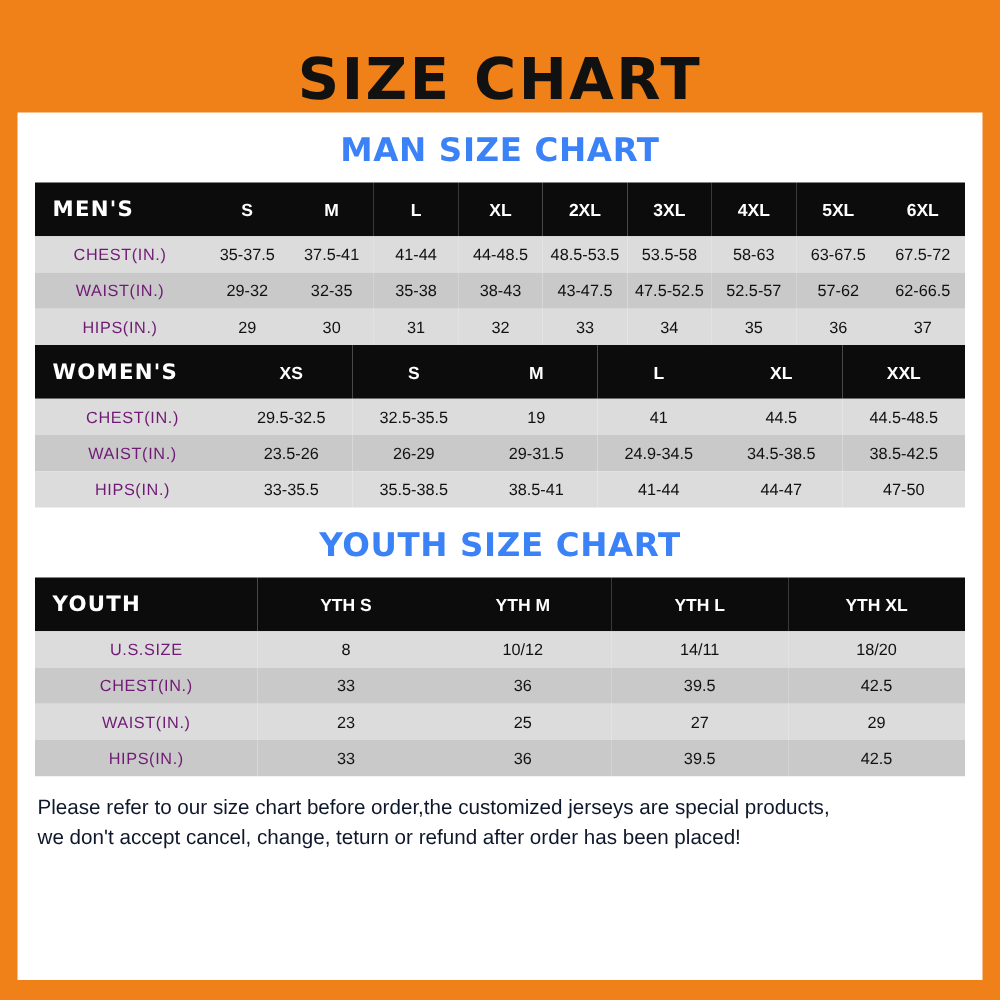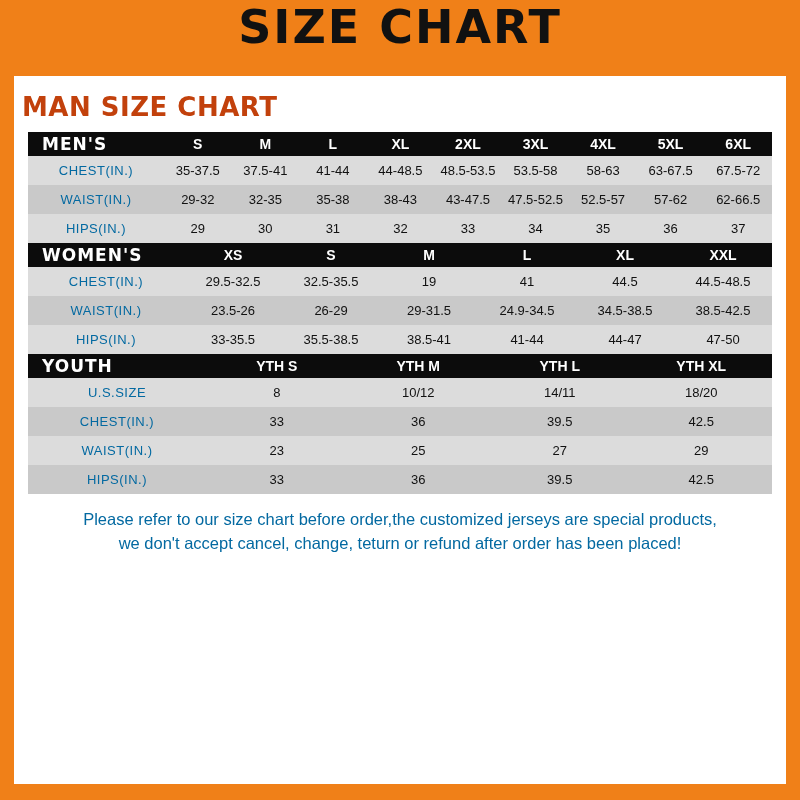--- a/index.html
+++ b/index.html
@@ -17,43 +17,44 @@
     position: relative;
     width: 800px;
     height: 800px;
     background: #fff;
     box-sizing: border-box;
     border-left: 14px solid #f08018;
     border-right: 14px solid #f08018;
     border-bottom: 16px solid #f08018;
   }
   .banner {
-    height: 76px;
+    height: 90px;
     background: #f08018;
     display: flex;
-    align-items: flex-start;
+    align-items: flex-end;
     justify-content: center;
     margin: 0 -14px;
   }
   .banner-title {
     font-family: "DejaVu Sans", sans-serif;
     font-weight: bold;
     font-size: 46px;
     letter-spacing: 2px;
     color: #111;
   }
   .content {
     padding: 0 8px;
   }
   .section-title {
+    text-align: center;
     font-family: "DejaVu Sans", sans-serif;
     font-weight: bold;
     font-size: 26px;
     letter-spacing: 0.5px;
-    color: #c2410c;
+    color: #3b82f6;
     margin: 16px 0 10px 0;
   }
   table.size-table {
     border-collapse: collapse;
     width: 744px;
     margin: 0 auto;
     table-layout: fixed;
   }
   table.size-table th,
   table.size-table td {
@@ -61,51 +62,51 @@
     font-size: 13px;
     color: #111;
     padding: 0;
     height: 29px;
     font-family: "Liberation Sans", sans-serif;
     white-space: nowrap;
   }
   table.size-table thead th {
     background: #0c0c0c;
     color: #ffffff;
-    height: 24px;
+    height: 43px;
     font-size: 14px;
   }
   table.size-table thead th.rowlabel {
     text-align: left;
     padding-left: 14px;
     font-family: "DejaVu Sans", sans-serif;
     font-weight: bold;
     font-size: 17px;
     letter-spacing: 1px;
   }
   table.size-table tbody tr.light td {
     background: #dcdcdc;
   }
   table.size-table tbody tr.dark td {
     background: #c9c9c9;
   }
   table.size-table tbody td.rowlabel {
     font-size: 13px;
     letter-spacing: 0.5px;
-    color: #0369a1;
+    color: #701a75;
   }
   
   .men col.c0 { width: 136px; }
   .women col.c0 { width: 156px; }
   .youth col.c0 { width: 178px; }
 
   .footer-note {
     margin: 14px 8px 0 8px;
-    text-align: center;
-    color: #0369a1;
+    text-align: left;
+    color: #0f172a;
     font-size: 16.5px;
     line-height: 1.45;
     font-family: "Liberation Sans", sans-serif;
   }
 </style>
 </head>
 <body>
 
 <div class="page">
 
@@ -228,20 +229,21 @@
           <td>33-35.5</td>
           <td>35.5-38.5</td>
           <td>38.5-41</td>
           <td>41-44</td>
           <td>44-47</td>
           <td>47-50</td>
         </tr>
       </tbody>
     </table>
 
+    <div class="section-title">YOUTH SIZE CHART</div>
     <table class="size-table youth">
       <colgroup>
         <col class="c0">
           <col>
           <col>
           <col>
           <col>
       </colgroup>
       <thead>
         <tr>

